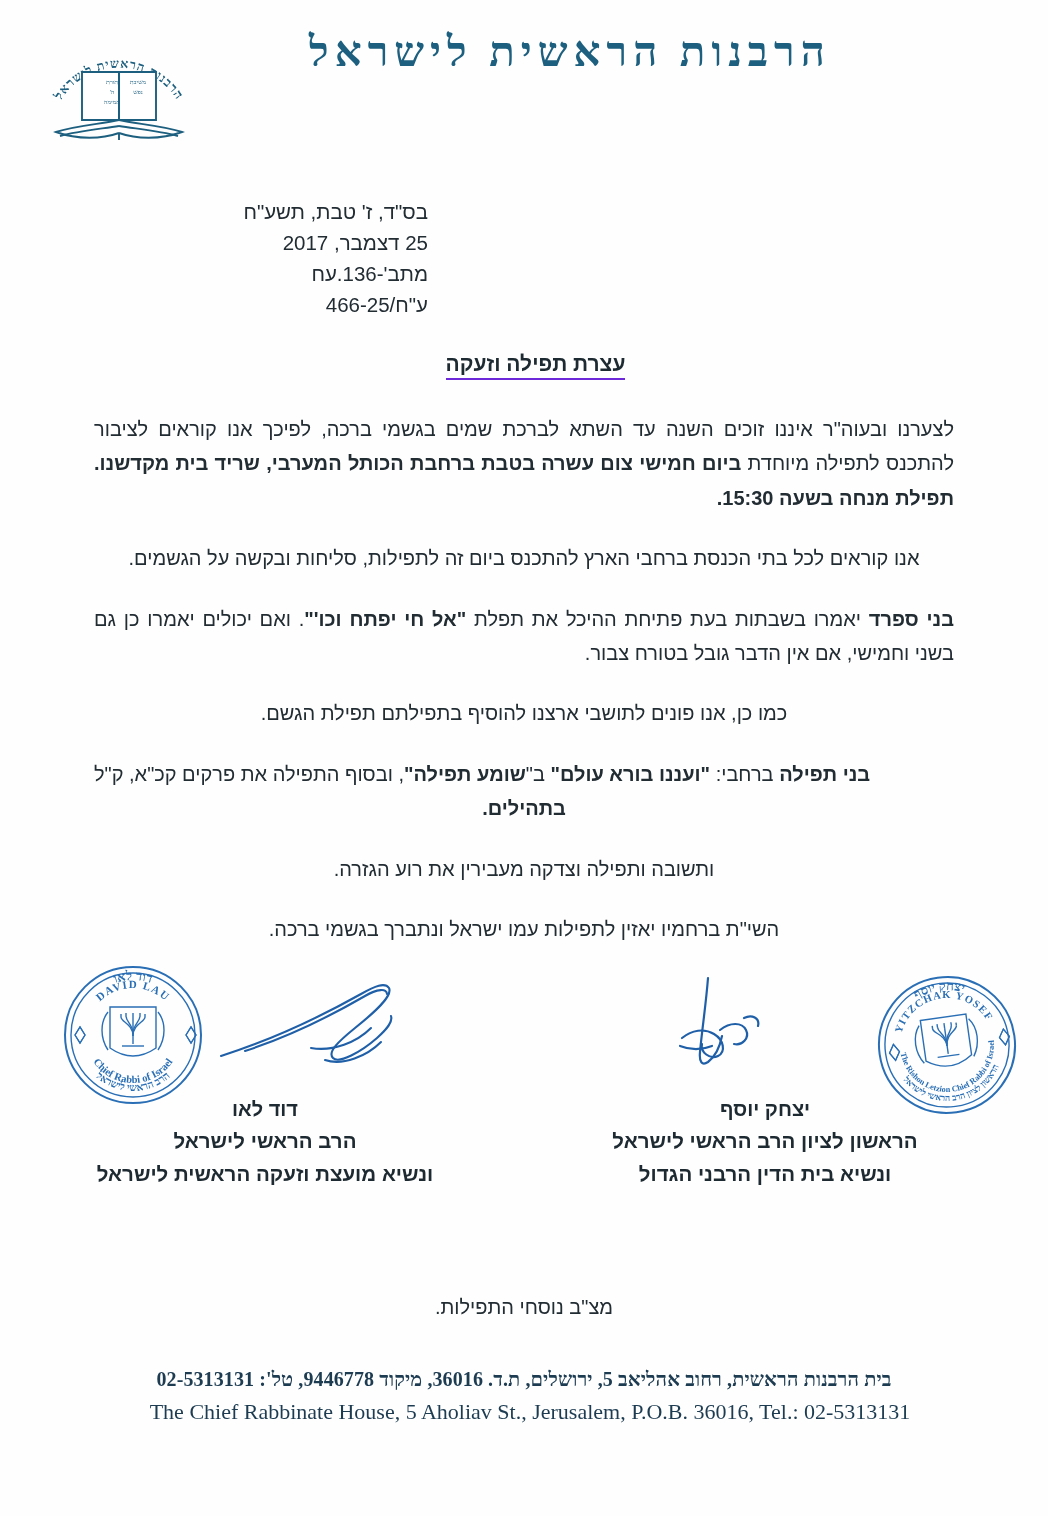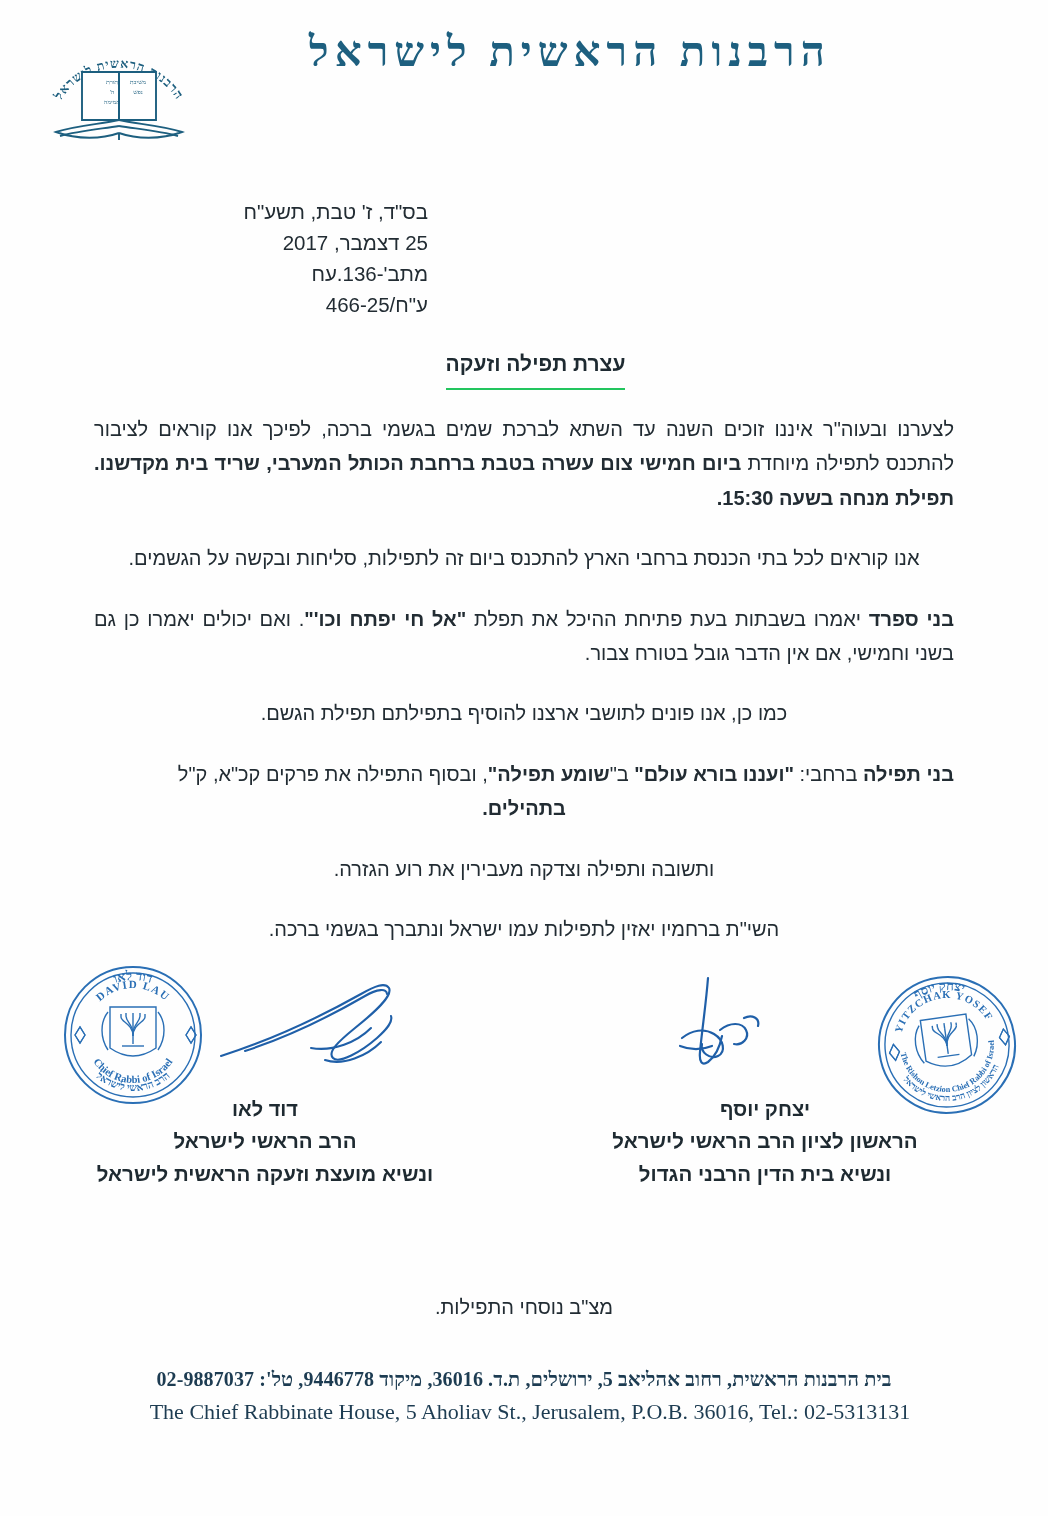--- a/index.html
+++ b/index.html
@@ -85,22 +85,22 @@
     left: 0;
     width: 1048px;
     text-align: center;
     direction: rtl;
     font-family: "Liberation Sans", "DejaVu Sans", sans-serif;
     font-weight: bold;
     font-size: 21px;
     color: #1e2a31;
   }
   .doc-title span {
-    border-bottom: 2px solid #22c55e;
-    padding-bottom: 13px;
+    border-bottom: 2px solid #6d28d9;
+    padding-bottom: 3px;
     margin-left: 23px;
   }
 
   
   .body-area {
     position: absolute;
     top: 412px;
     right: 94px;
     width: 860px;
     direction: rtl;
@@ -109,21 +109,21 @@
     font-size: 20px;
     color: #222c33;
   }
   .para {
     margin: 0 0 26px 0;
     line-height: 1.72;
     text-align: justify;
     text-align-last: right;
   }
   .para.center {
-    text-align: right;
+    text-align: left;
     text-align-last: center;
   }
   .para b { font-weight: bold; }
 
   
   .sig-area {
     position: absolute;
     top: 952px;
     left: 0;
     width: 1048px;
@@ -419,17 +419,17 @@
     <div class="sig-names right">
       <div class="sig-name">יצחק יוסף</div>
       <div class="sig-role">הראשון לציון הרב הראשי לישראל</div>
       <div class="sig-role">ונשיא בית הדין הרבני הגדול</div>
     </div>
   </div>
 
   <div class="note">מצ"ב נוסחי התפילות.</div>
 
   <div class="footer">
-    <div class="footer-he bidi">בית הרבנות הראשית, רחוב אהליאב 5, ירושלים, ת.ד. 36016, מיקוד 9446778, טל': 02-9887037</div>
+    <div class="footer-he bidi">בית הרבנות הראשית, רחוב אהליאב 5, ירושלים, ת.ד. 36016, מיקוד 9446778, טל': 02-5313131</div>
     <div class="footer-en">The Chief Rabbinate House, 5 Aholiav St., Jerusalem, P.O.B. 36016, Tel.: 02-5313131</div>
   </div>
 
 </div>
 
 </body></html>

